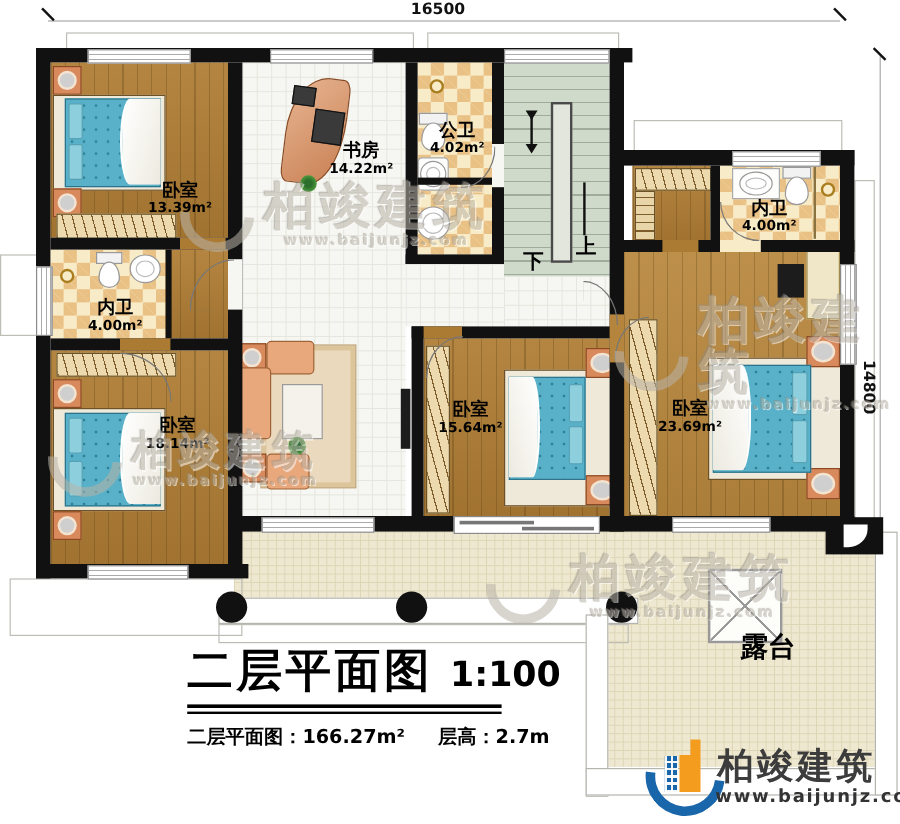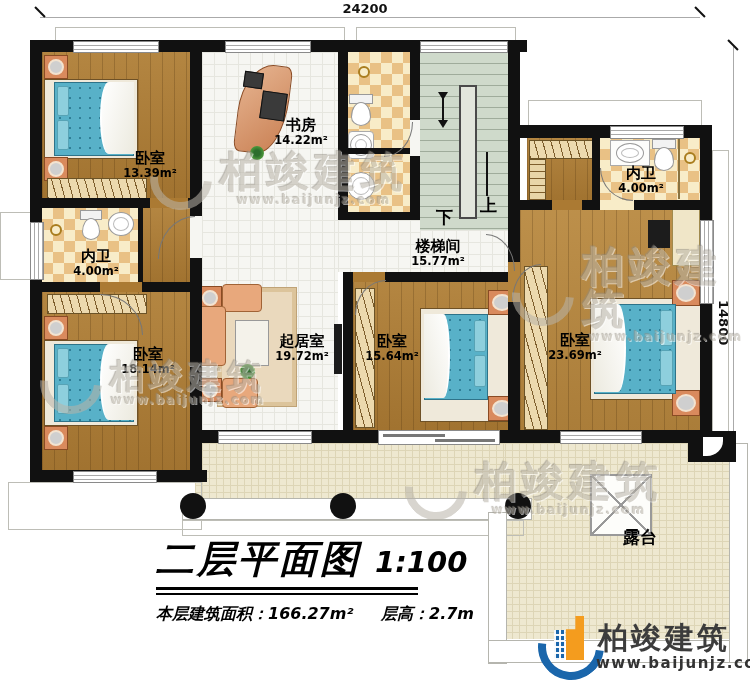--- a/index.html
+++ b/index.html
@@ -91,21 +91,21 @@
   .tick{position:absolute;width:14px;height:2px;background:#111;transform:rotate(45deg);z-index:6;}
   .dim{position:absolute;font-size:13px;font-weight:bold;color:#111;z-index:6;}
   .dim.vert{writing-mode:vertical-rl;}
   .wm{position:absolute;display:flex;align-items:center;gap:8px;color:#b9b4a9;opacity:.55;
       font-weight:900;z-index:35;pointer-events:none;
       text-shadow:1px 1px 0 #ffffff,-1px -1px 1px #8f8a80;}
   .wm .mark{width:46px;height:46px;border-radius:50%;border:8px solid transparent;
       border-left-color:currentColor;border-bottom-color:currentColor;transform:rotate(-40deg);flex:none;}
   .wm .big{font-size:42px;letter-spacing:5px;line-height:1;}
   .wm .url{font-size:12px;letter-spacing:2px;text-align:center;}
-  .titleblock{position:absolute;z-index:40;color:#000;font-style:italic;}
+  .titleblock{position:absolute;z-index:40;color:#000;}
   .t-main{font-size:38px;font-weight:bold;letter-spacing:3px;}
   .t-scale{font-size:29px;font-weight:bold;margin-left:14px;}
   .t-rule{border-top:3px solid #000;border-bottom:2px solid #000;height:3px;margin-top:2px;}
   .t-sub{font-size:16px;font-weight:600;margin-top:9px;}
   .logo{position:absolute;z-index:40;}
   .swoosh{position:absolute;width:50px;height:50px;border-radius:50%;border:8px solid transparent;
      border-left-color:#1a66ab;border-bottom-color:#1a66ab;transform:rotate(-38deg);}
   .bldg-o{position:absolute;background:#f49c1e;
      clip-path:polygon(0 30%,52% 30%,52% 0,100% 0,100% 100%,0 100%);}
   .bldg-b{position:absolute;background:#1a66ab;
@@ -116,21 +116,21 @@
   .logo-url{position:absolute;font-size:15px;font-weight:bold;color:#333;letter-spacing:1.5px;}
 </style>
 </head>
 <body>
 
 <div class="canvas">
 
   <div class="dline" style="left:40px;top:17px;width:660px;height:1px"></div>
   <div class="tick" style="left:33px;top:11px"></div>
   <div class="tick" style="left:693px;top:11px"></div>
-  <div class="dim" style="left:330px;top:1px;width:70px;text-align:center">24200</div>
+  <div class="dim" style="left:330px;top:1px;width:70px;text-align:center">16500</div>
   <div class="dline" style="left:733px;top:47px;width:1px;height:608px"></div>
   <div class="tick" style="left:726px;top:44px"></div>
   <div class="tick" style="left:726px;top:650px"></div>
   <div class="dim vert" style="left:716px;top:300px;height:74px">14800</div>
 
   <div class="eave" style="left:55px;top:27px;width:288px;height:13px"></div>
   <div class="eave" style="left:356px;top:27px;width:158px;height:13px"></div>
   <div class="eave" style="left:528px;top:100px;width:172px;height:24px"></div>
   <div class="eave" style="left:0px;top:212px;width:29px;height:66px;background:#fff"></div>
   <div class="eave" style="left:712px;top:150px;width:15px;height:292px"></div>
@@ -298,50 +298,46 @@
   <div class="tv" style="left:334px;top:324px;width:8px;height:50px"></div>
 
   <div class="lbl" style="left:112px;top:149px;width:76px">
     <span class="nm">卧室</span>
     <span class="ar">13.39m²</span>
   </div>
   <div class="lbl" style="left:263px;top:116px;width:76px">
     <span class="nm">书房</span>
     <span class="ar">14.22m²</span>
   </div>
-  <div class="lbl" style="left:400px;top:237px;width:76px">
-    <span class="nm">楼梯间</span>
-    <span class="ar">15.77m²</span>
+  <div class="lbl" style="left:343px;top:99px;width:76px">
+    <span class="nm">公卫</span>
+    <span class="ar">4.02m²</span>
   </div>
   <div class="lbl" style="left:603px;top:164px;width:76px">
     <span class="nm">内卫</span>
     <span class="ar">4.00m²</span>
   </div>
   <div class="lbl" style="left:58px;top:247px;width:76px">
     <span class="nm">内卫</span>
     <span class="ar">4.00m²</span>
   </div>
   <div class="lbl" style="left:110px;top:345px;width:76px">
     <span class="nm">卧室</span>
     <span class="ar">18.14m²</span>
   </div>
-  <div class="lbl" style="left:262px;top:332px;width:80px">
-    <span class="nm">起居室</span>
-    <span class="ar">19.72m²</span>
-  </div>
   <div class="lbl" style="left:354px;top:332px;width:76px">
     <span class="nm">卧室</span>
     <span class="ar">15.64m²</span>
   </div>
   <div class="lbl" style="left:535px;top:331px;width:80px">
     <span class="nm">卧室</span>
     <span class="ar">23.69m²</span>
   </div>
   <div class="lbl" style="left:602px;top:527px;width:76px">
-    <span class="nm" style="font-size:17px">露台</span>
+    <span class="nm" style="font-size:23px">露台</span>
   </div>
 
   <div class="wm" style="left:150px;top:148px">
     <div class="mark"></div>
     <div>
       <div class="big">柏竣建筑</div>
       <div class="url">www.baijunjz.com</div>
     </div>
   </div>
   <div class="wm" style="left:512px;top:246px">
@@ -363,21 +359,21 @@
     <div>
       <div class="big">柏竣建筑</div>
       <div class="url">www.baijunjz.com</div>
     </div>
   </div>
 
   <div class="titleblock" style="left:156px;top:534px;width:330px">
     <span class="t-main">二层平面图</span><span class="t-scale">1:100</span>
     <div class="t-rule" style="width:262px"></div>
     <div class="t-sub">
-      <span>本层建筑面积：</span><span>166.27m²</span>
+      <span>二层平面图：</span><span>166.27m²</span>
       <span style="margin-left:22px">层高：</span><span>2.7m</span>
     </div>
   </div>
 
   <div class="logo" style="left:536px;top:606px;width:210px;height:76px">
     <div class="swoosh" style="left:2px;top:8px"></div>
     <div class="bldg-o" style="left:30px;top:10px;width:18px;height:44px"></div>
     <div class="bldg-b" style="left:18px;top:24px;width:11px;height:30px"></div>
     <div class="logo-name" style="left:62px;top:12px">柏竣建筑</div>
     <div class="logo-url" style="left:60px;top:48px">www.baijunjz.com</div>

